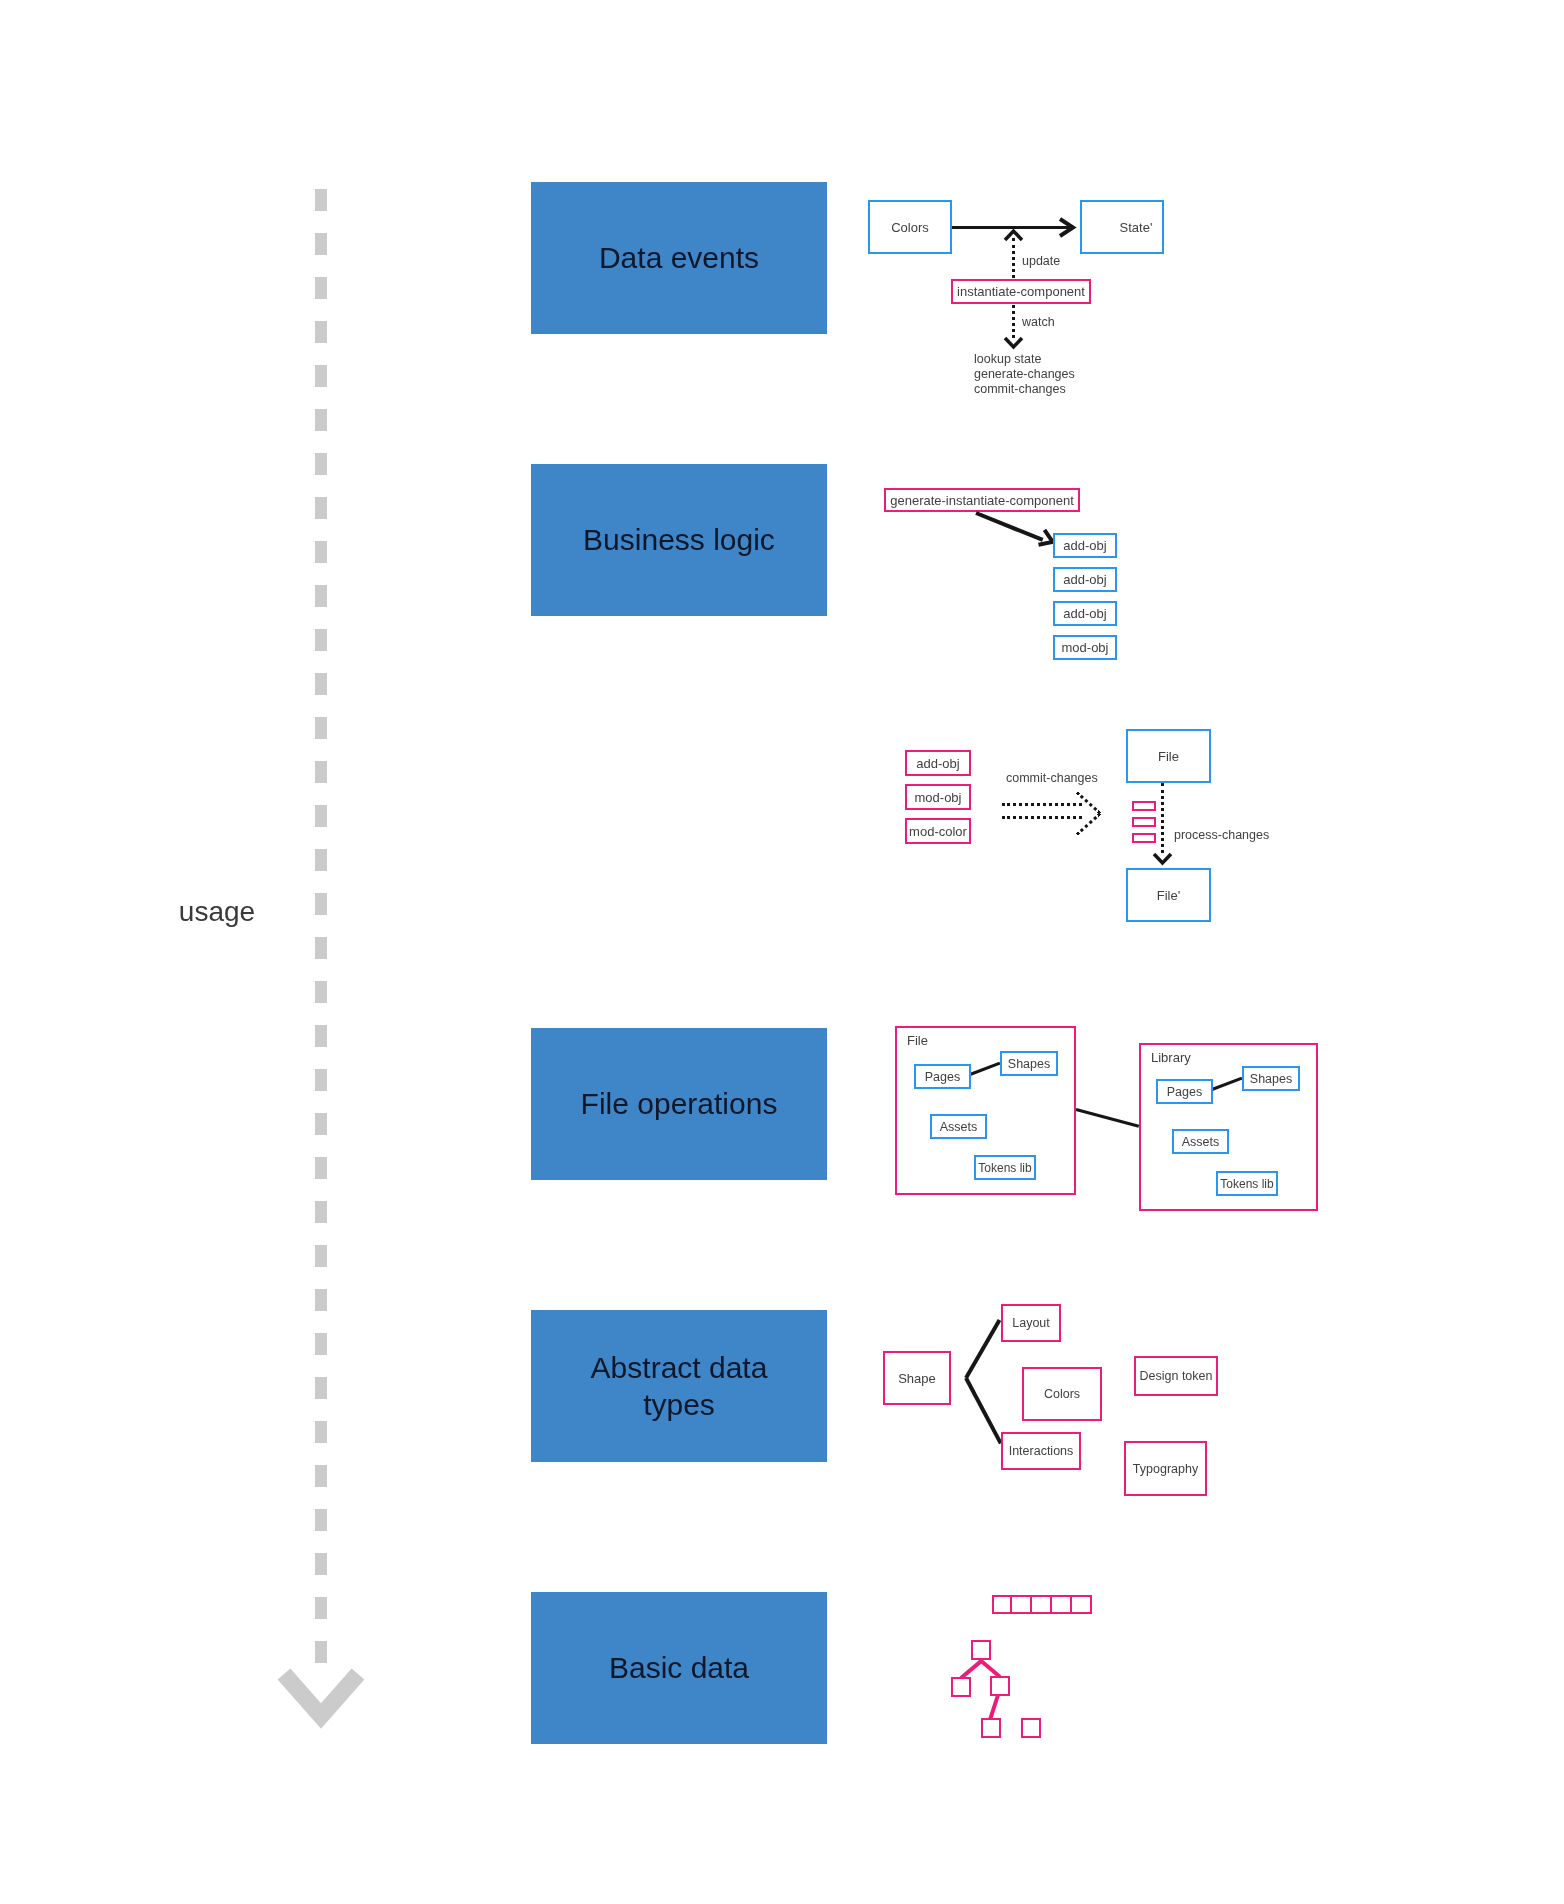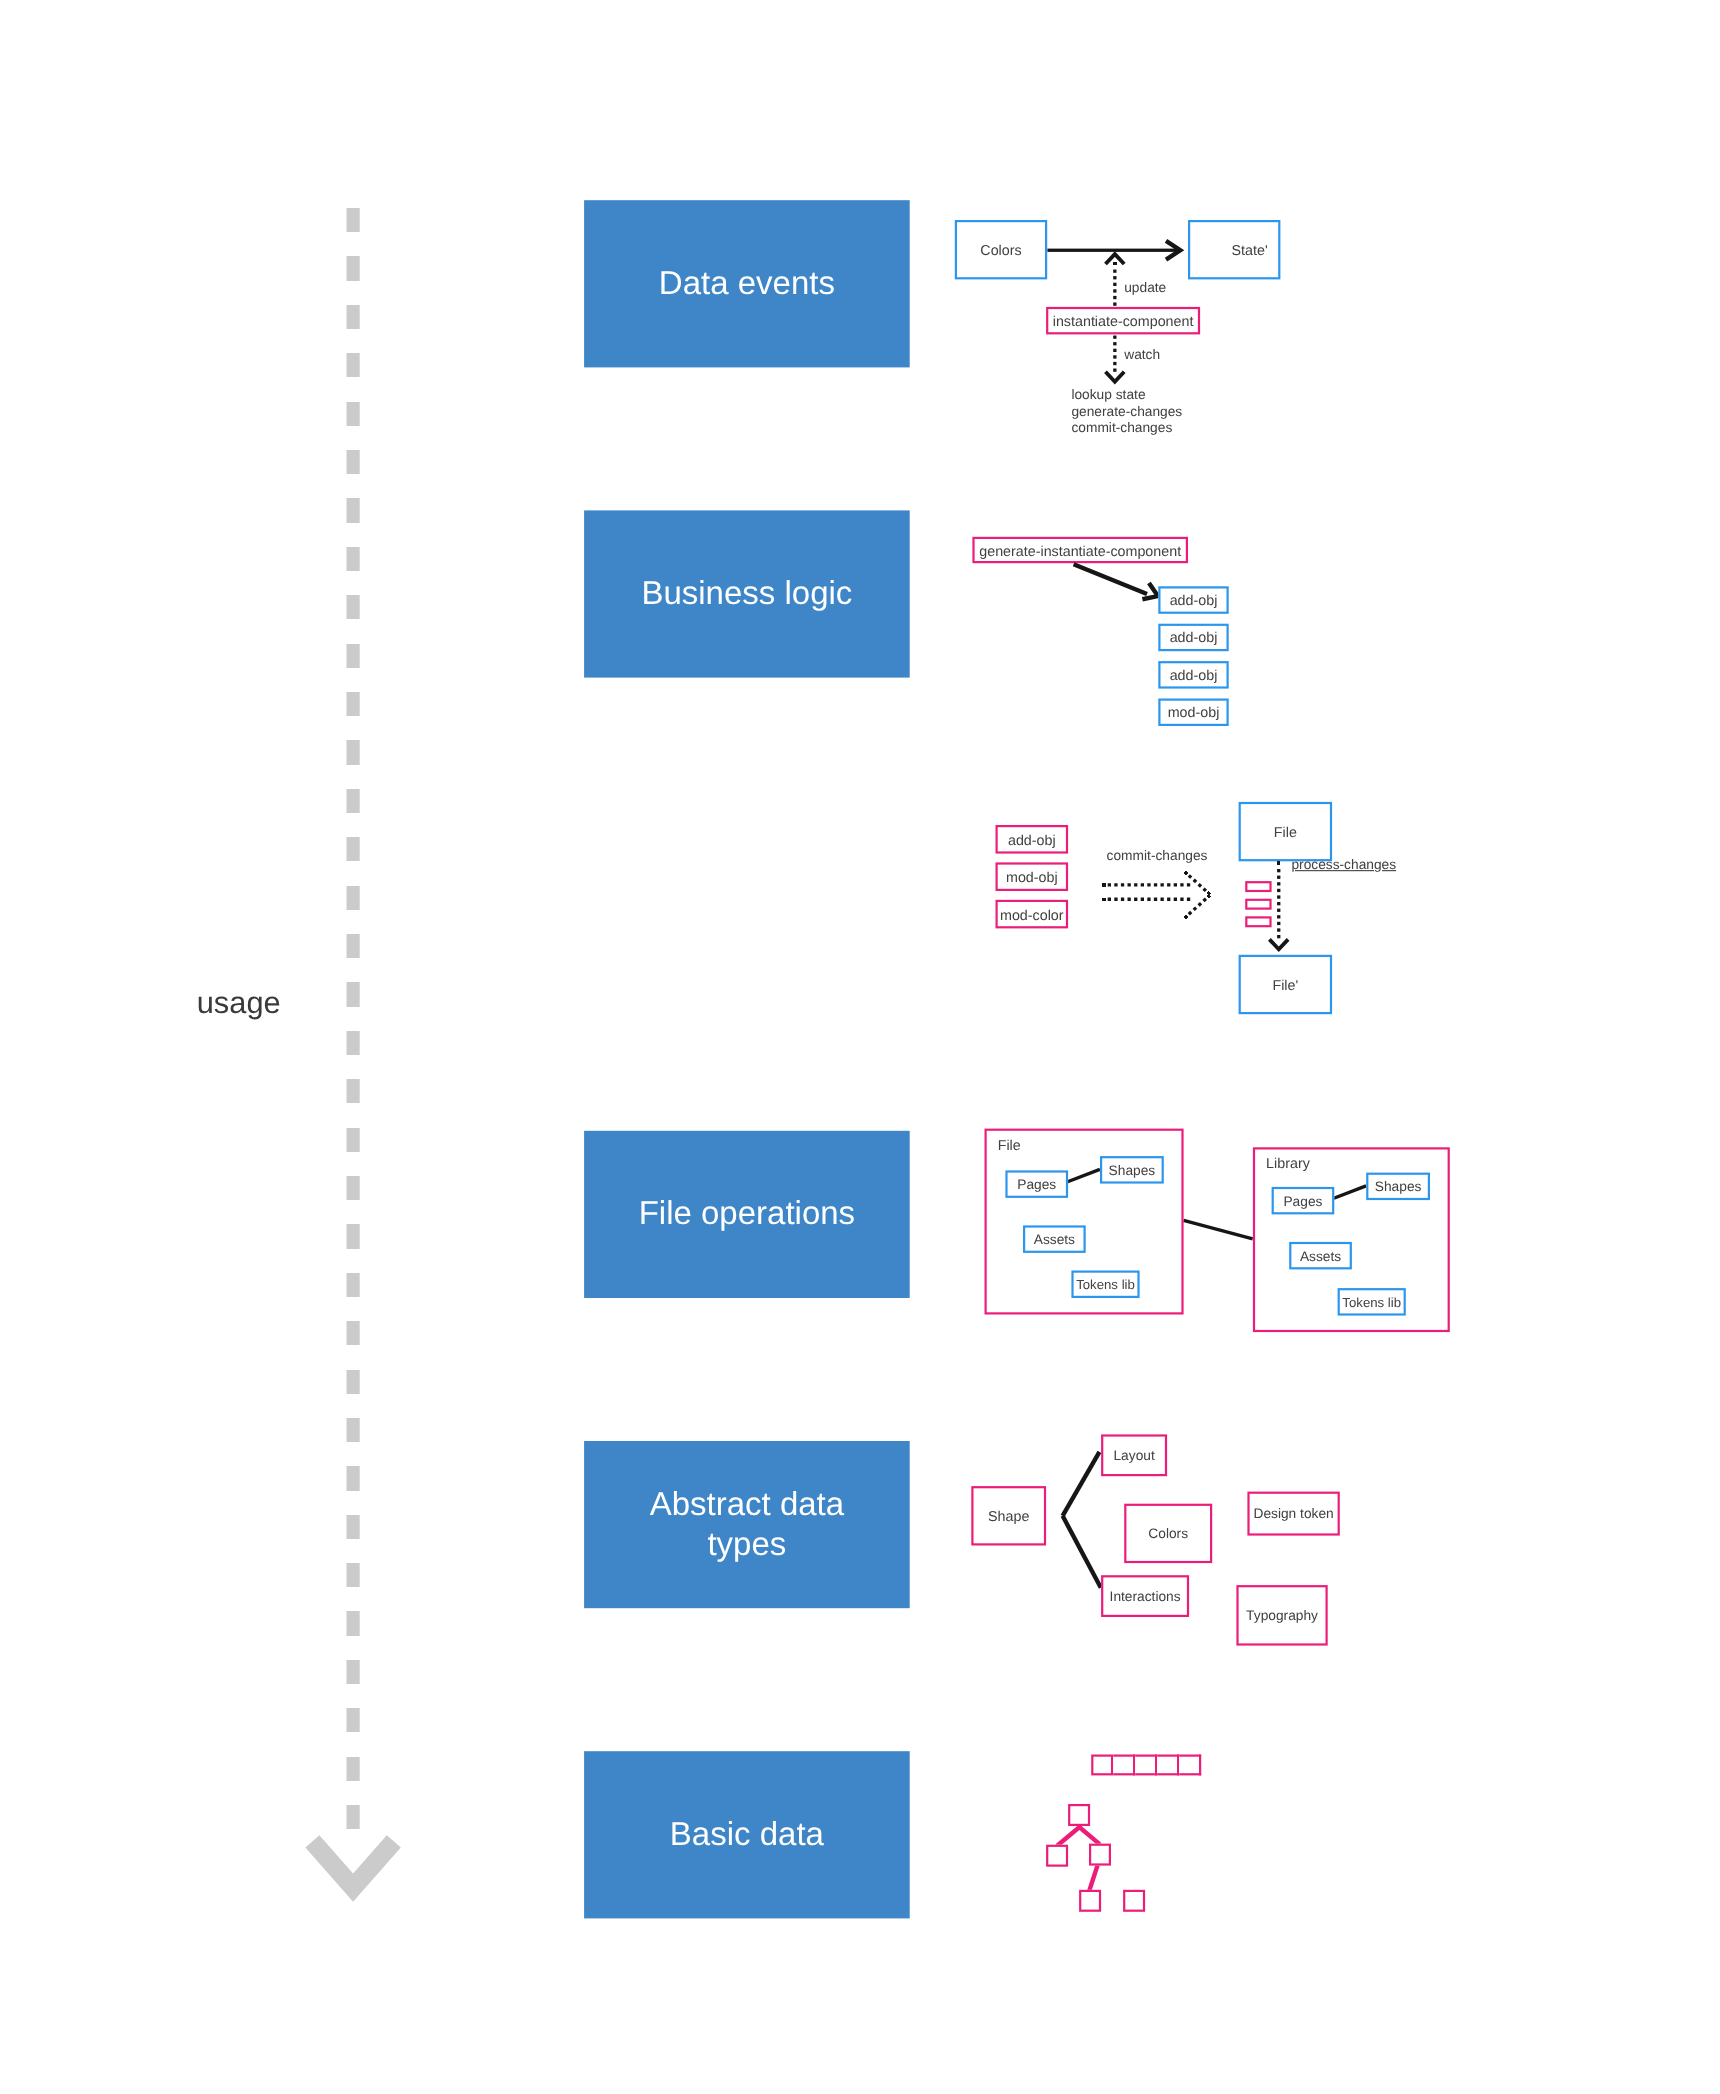--- a/index.html
+++ b/index.html
@@ -3,21 +3,21 @@
 <meta charset="utf-8">
 <style>
   * { box-sizing: border-box; margin: 0; padding: 0; }
   html,body { background:#ffffff; }
   body { font-family: "Liberation Sans", sans-serif; color:#414141; }
   #canvas { position:relative; width:1564px; height:1904px; background:#ffffff; overflow:hidden; }
 
   
   .sec { position:absolute; left:531px; width:296px; height:152px; background:#3e86c8;
          display:flex; align-items:center; justify-content:center; }
-  .sec span { color:#ffffff; font-size:30px; line-height:1.25; text-align:center; max-width:238px; }
+  .sec span { color:#0f172a; font-size:30px; line-height:1.25; text-align:center; max-width:238px; }
 
   
   .node { position:absolute; background:#ffffff; border:2px solid #2b96ee;
           display:flex; align-items:center; justify-content:center;
           font-size:13px; color:#414141; text-align:center; white-space:nowrap; }
   .node.pink { border-color:#eb1d78; }
   .node.small { font-size:12.5px; }
 
   .lbl { position:absolute; font-size:12.5px; color:#414141; white-space:nowrap; }
 
@@ -140,21 +140,21 @@
   <div class="node" style="left:1126px;top:729px;width:85px;height:54px;">
       <span>File</span>
     </div>
   <div class="minirect" style="left:1132px;top:801px;"></div>
   <div class="minirect" style="left:1132px;top:817px;"></div>
   <div class="minirect" style="left:1132px;top:833px;"></div>
   <div class="dotv" style="left:1161px;top:783px;height:70px;"></div>
   <svg class="ah" style="left:1152px;top:852px;" width="21" height="14">
     <polyline points="2,2 10.5,11 19,2" fill="none" stroke="#161616" stroke-width="3.5"></polyline>
   </svg>
-  <div class="lbl" style="left:1174px;top:779px;text-decoration:underline;">process-changes</div>
+  <div class="lbl" style="left:1174px;top:828px;">process-changes</div>
   <div class="node" style="left:1126px;top:868px;width:85px;height:54px;">
       <span>File'</span>
     </div>
 
   <div class="blackline" style="left:1076px;top:1108px;width:65px;transform:rotate(15deg);"></div>
 
   <div class="container-box" style="left:895px;top:1026px;width:181px;height:169px;"></div>
   <div class="container-lbl" style="left:907px;top:1033px;">File</div>
   <div class="blackline" style="left:970px;top:1073px;width:32px;transform:rotate(-21deg);"></div>
   <div class="node small" style="left:914px;top:1064px;width:57px;height:25px;">

